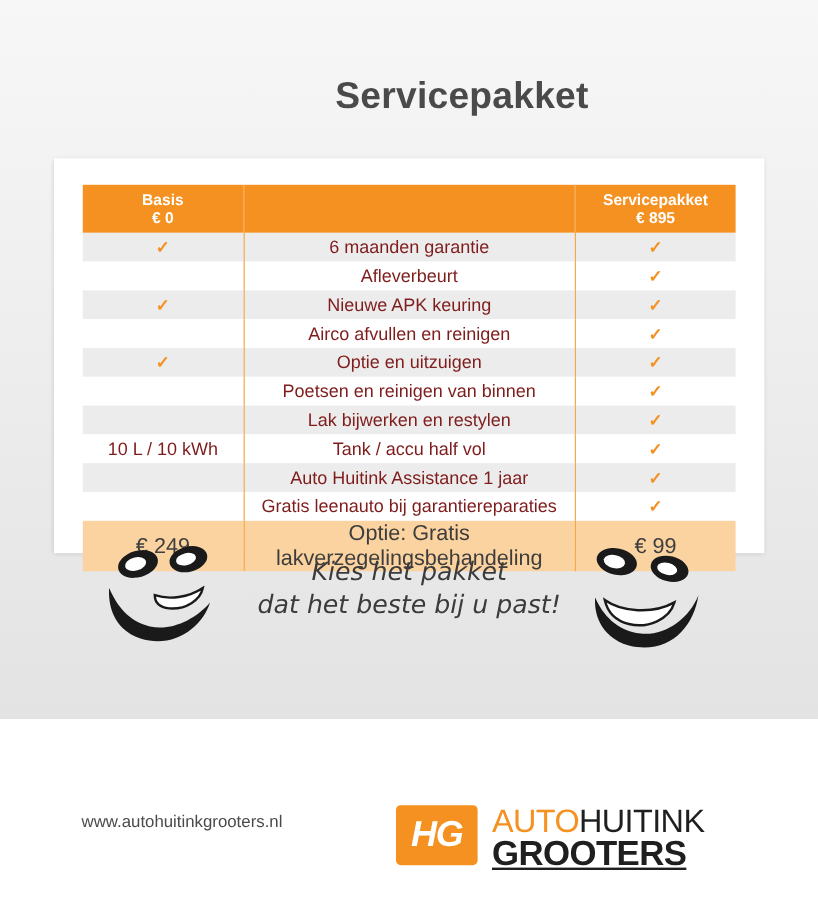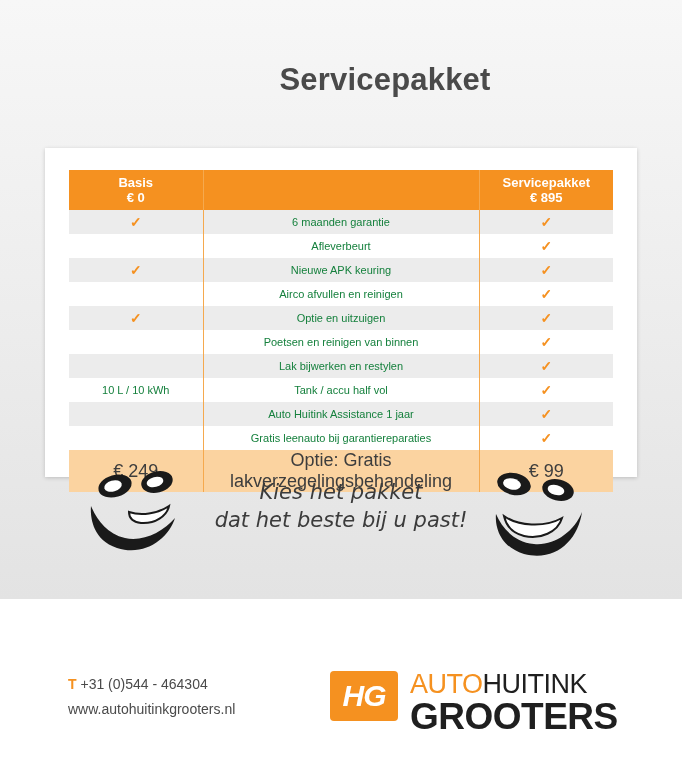--- a/index.html
+++ b/index.html
@@ -26,21 +26,21 @@
     font-size: 31px;
     font-weight: bold;
     color: #4a4a4a;
     letter-spacing: 0.2px;
     padding-top: 62px;
     margin: 0;
   }
   .card {
     position: absolute;
     left: 45px;
-    top: 148px;
+    top: 132px;
     width: 592px;
     height: 329px;
     background: #ffffff;
     box-shadow: 0 1px 4px rgba(0,0,0,0.18);
   }
   table.pricing {
     position: absolute;
     left: 24px;
     top: 22px;
     width: 544px;
@@ -65,22 +65,22 @@
     background: #f59120;
   }
   .col-left { width: 134px; }
   .col-mid  { width: 276px; }
   .col-right{ width: 134px; }
 
   tbody tr td {
     height: 24px;
     vertical-align: middle;
     text-align: center;
-    font-size: 11px;
-    color: #15803d;
+    font-size: 15px;
+    color: #7f1d1d;
   }
   tbody tr.alt td { background: #ececec; }
   tbody tr.plain td { background: #ffffff; }
   tbody td.mid {
     border-left: 1px solid #f5a94e;
     border-right: 1px solid #f5a94e;
   }
   .check {
     color: #f59120;
     font-size: 14px;
@@ -168,24 +168,25 @@
     font-size: 27px;
     font-weight: normal;
     letter-spacing: -0.5px;
     color: #1f1f1f;
   }
   .logo .name1 .auto { color: #f59120; }
   .logo .name2 {
     position: absolute;
     left: 80px;
     top: 27px;
-    font-size: 37px;
+    font-size: 29px;
     font-weight: bold;
     letter-spacing: -0.5px;
     color: #1f1f1f;
+    text-decoration: underline;
   }
 </style>
 </head>
 <body>
 
 <div class="page">
 
   <h1 class="title">Servicepakket</h1>
 
   <div class="card">
@@ -292,24 +293,20 @@
 
     <div class="slogan">
       <span>Kies het pakket</span>
       <span>dat het beste bij u past!</span>
     </div>
 
   </div>
 
   <div class="bottom">
     <div class="contact">
-      <div>
-        <span class="tlabel">T</span>
-        <span>+31 (0)544 - 464304</span>
-      </div>
       <div>www.autohuitinkgrooters.nl</div>
     </div>
 
     <div class="logo">
       <div class="hg">HG</div>
       <div class="name1">
         <span class="auto">AUTO</span><span>HUITINK</span>
       </div>
       <div class="name2">GROOTERS</div>
     </div>

